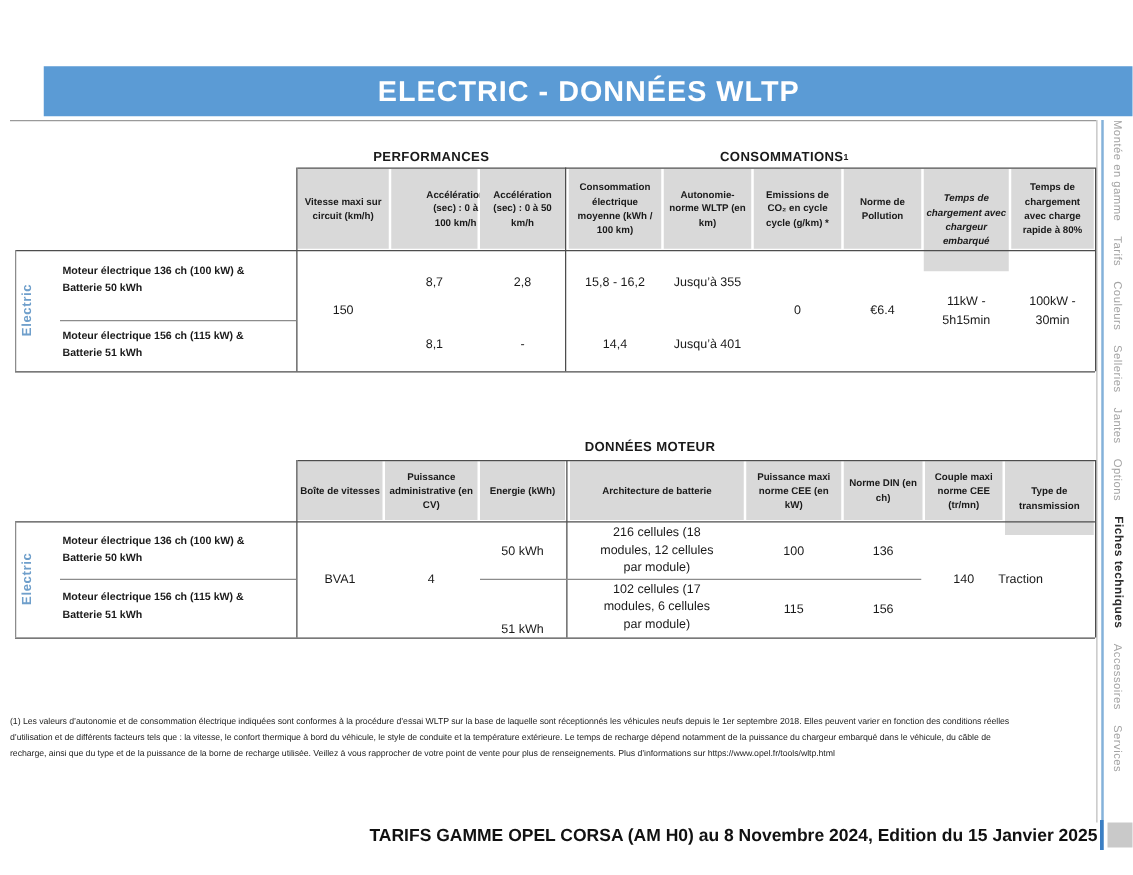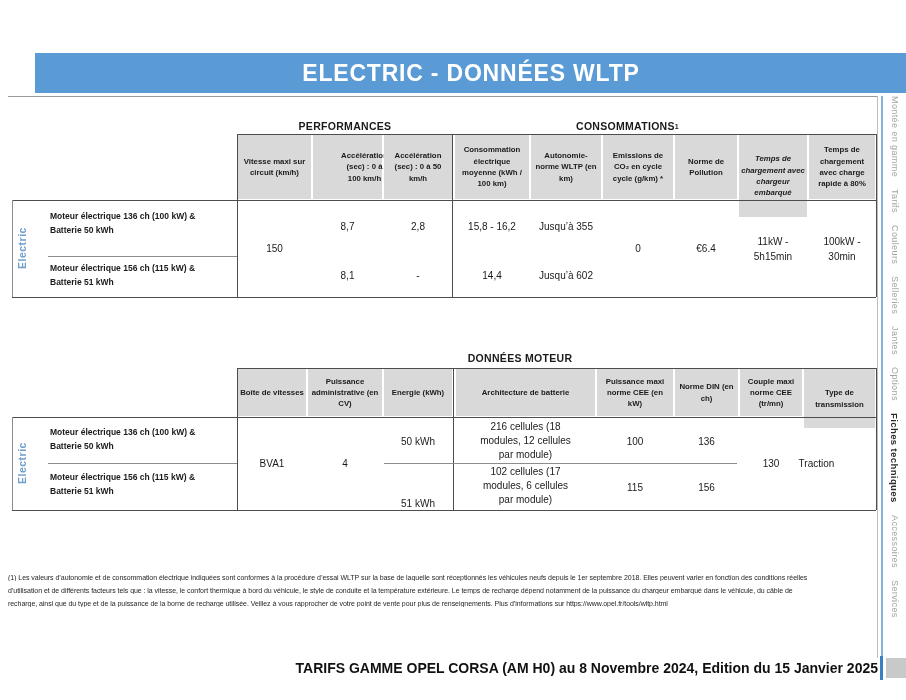--- a/index.html
+++ b/index.html
@@ -72,21 +72,21 @@
 Batterie 51 kWh</div>
 
 <div class="val" style="left:238px;top:200px;width:73px;height:97px;">150</div>
 <div class="val" style="left:313px;top:206px;width:69px;height:40px;">8,7</div>
 <div class="val" style="left:313px;top:254px;width:69px;height:43px;">8,1</div>
 <div class="val" style="left:384px;top:206px;width:68px;height:40px;">2,8</div>
 <div class="val" style="left:384px;top:254px;width:68px;height:43px;">-</div>
 <div class="val" style="left:455px;top:206px;width:74px;height:40px;">15,8 - 16,2</div>
 <div class="val" style="left:455px;top:254px;width:74px;height:43px;">14,4</div>
 <div class="val" style="left:531px;top:206px;width:70px;height:40px;">Jusqu’à 355</div>
-<div class="val" style="left:531px;top:254px;width:70px;height:43px;">Jusqu’à 602</div>
+<div class="val" style="left:531px;top:254px;width:70px;height:43px;">Jusqu’à 401</div>
 <div class="val" style="left:603px;top:200px;width:70px;height:97px;">0</div>
 <div class="val" style="left:675px;top:200px;width:62px;height:97px;">€6.4</div>
 <div class="val" style="left:739px;top:200px;width:68px;height:97px;">11kW -
 5h15min</div>
 <div class="val" style="left:809px;top:200px;width:66px;height:97px;">100kW -
 30min</div>
 
 <div class="abs grp-title" style="left:380px;top:351px;width:280px;height:14px;">DONNÉES MOTEUR</div>
 
 <div class="hdr-cell" style="left:238px;top:369px;width:68px;height:47px;">Boîte de vitesses</div>
@@ -121,21 +121,21 @@
 <div class="val" style="left:456px;top:419px;width:139px;height:44px;line-height:1.4;">216 cellules (18
 modules, 12 cellules
 par module)</div>
 <div class="val" style="left:456px;top:464px;width:139px;height:44px;line-height:1.4;">102 cellules (17
 modules, 6 cellules
 par module)</div>
 <div class="val" style="left:597px;top:420px;width:76px;height:42px;">100</div>
 <div class="val" style="left:597px;top:466px;width:76px;height:42px;">115</div>
 <div class="val" style="left:675px;top:420px;width:63px;height:42px;">136</div>
 <div class="val" style="left:675px;top:466px;width:63px;height:42px;">156</div>
-<div class="val" style="left:740px;top:417px;width:62px;height:93px;">130</div>
+<div class="val" style="left:740px;top:417px;width:62px;height:93px;">140</div>
 <div class="val" style="left:781px;top:417px;width:71px;height:93px;">Traction</div>
 
 <div class="footnote-line" style="left:8px;top:574px;width:869px;overflow:hidden;">(1) Les valeurs d’autonomie et de consommation électrique indiquées sont conformes à la procédure d’essai WLTP sur la base de laquelle sont réceptionnés les véhicules neufs depuis le 1er septembre 2018. Elles peuvent varier en fonction des conditions réelles</div>
 <div class="footnote-line" style="left:8px;top:587px;width:869px;overflow:hidden;">d’utilisation et de différents facteurs tels que : la vitesse, le confort thermique à bord du véhicule, le style de conduite et la température extérieure. Le temps de recharge dépend notamment de la puissance du chargeur embarqué dans le véhicule, du câble de</div>
 <div class="footnote-line" style="left:8px;top:600px;width:869px;overflow:hidden;">recharge, ainsi que du type et de la puissance de la borne de recharge utilisée. Veillez à vous rapprocher de votre point de vente pour plus de renseignements. Plus d’informations sur https://www.opel.fr/tools/wltp.html</div>
 
 <div class="footer" style="right:28px;top:660px;">TARIFS GAMME OPEL CORSA (AM H0) au 8 Novembre 2024, Edition du 15 Janvier 2025</div>
 
 <div class="vline" style="left:881px;top:96px;width:2px;height:560px;background:#85b2da;"></div>
 <div class="vline" style="left:880px;top:656px;width:3px;height:24px;background:#3b7fc4;"></div>

